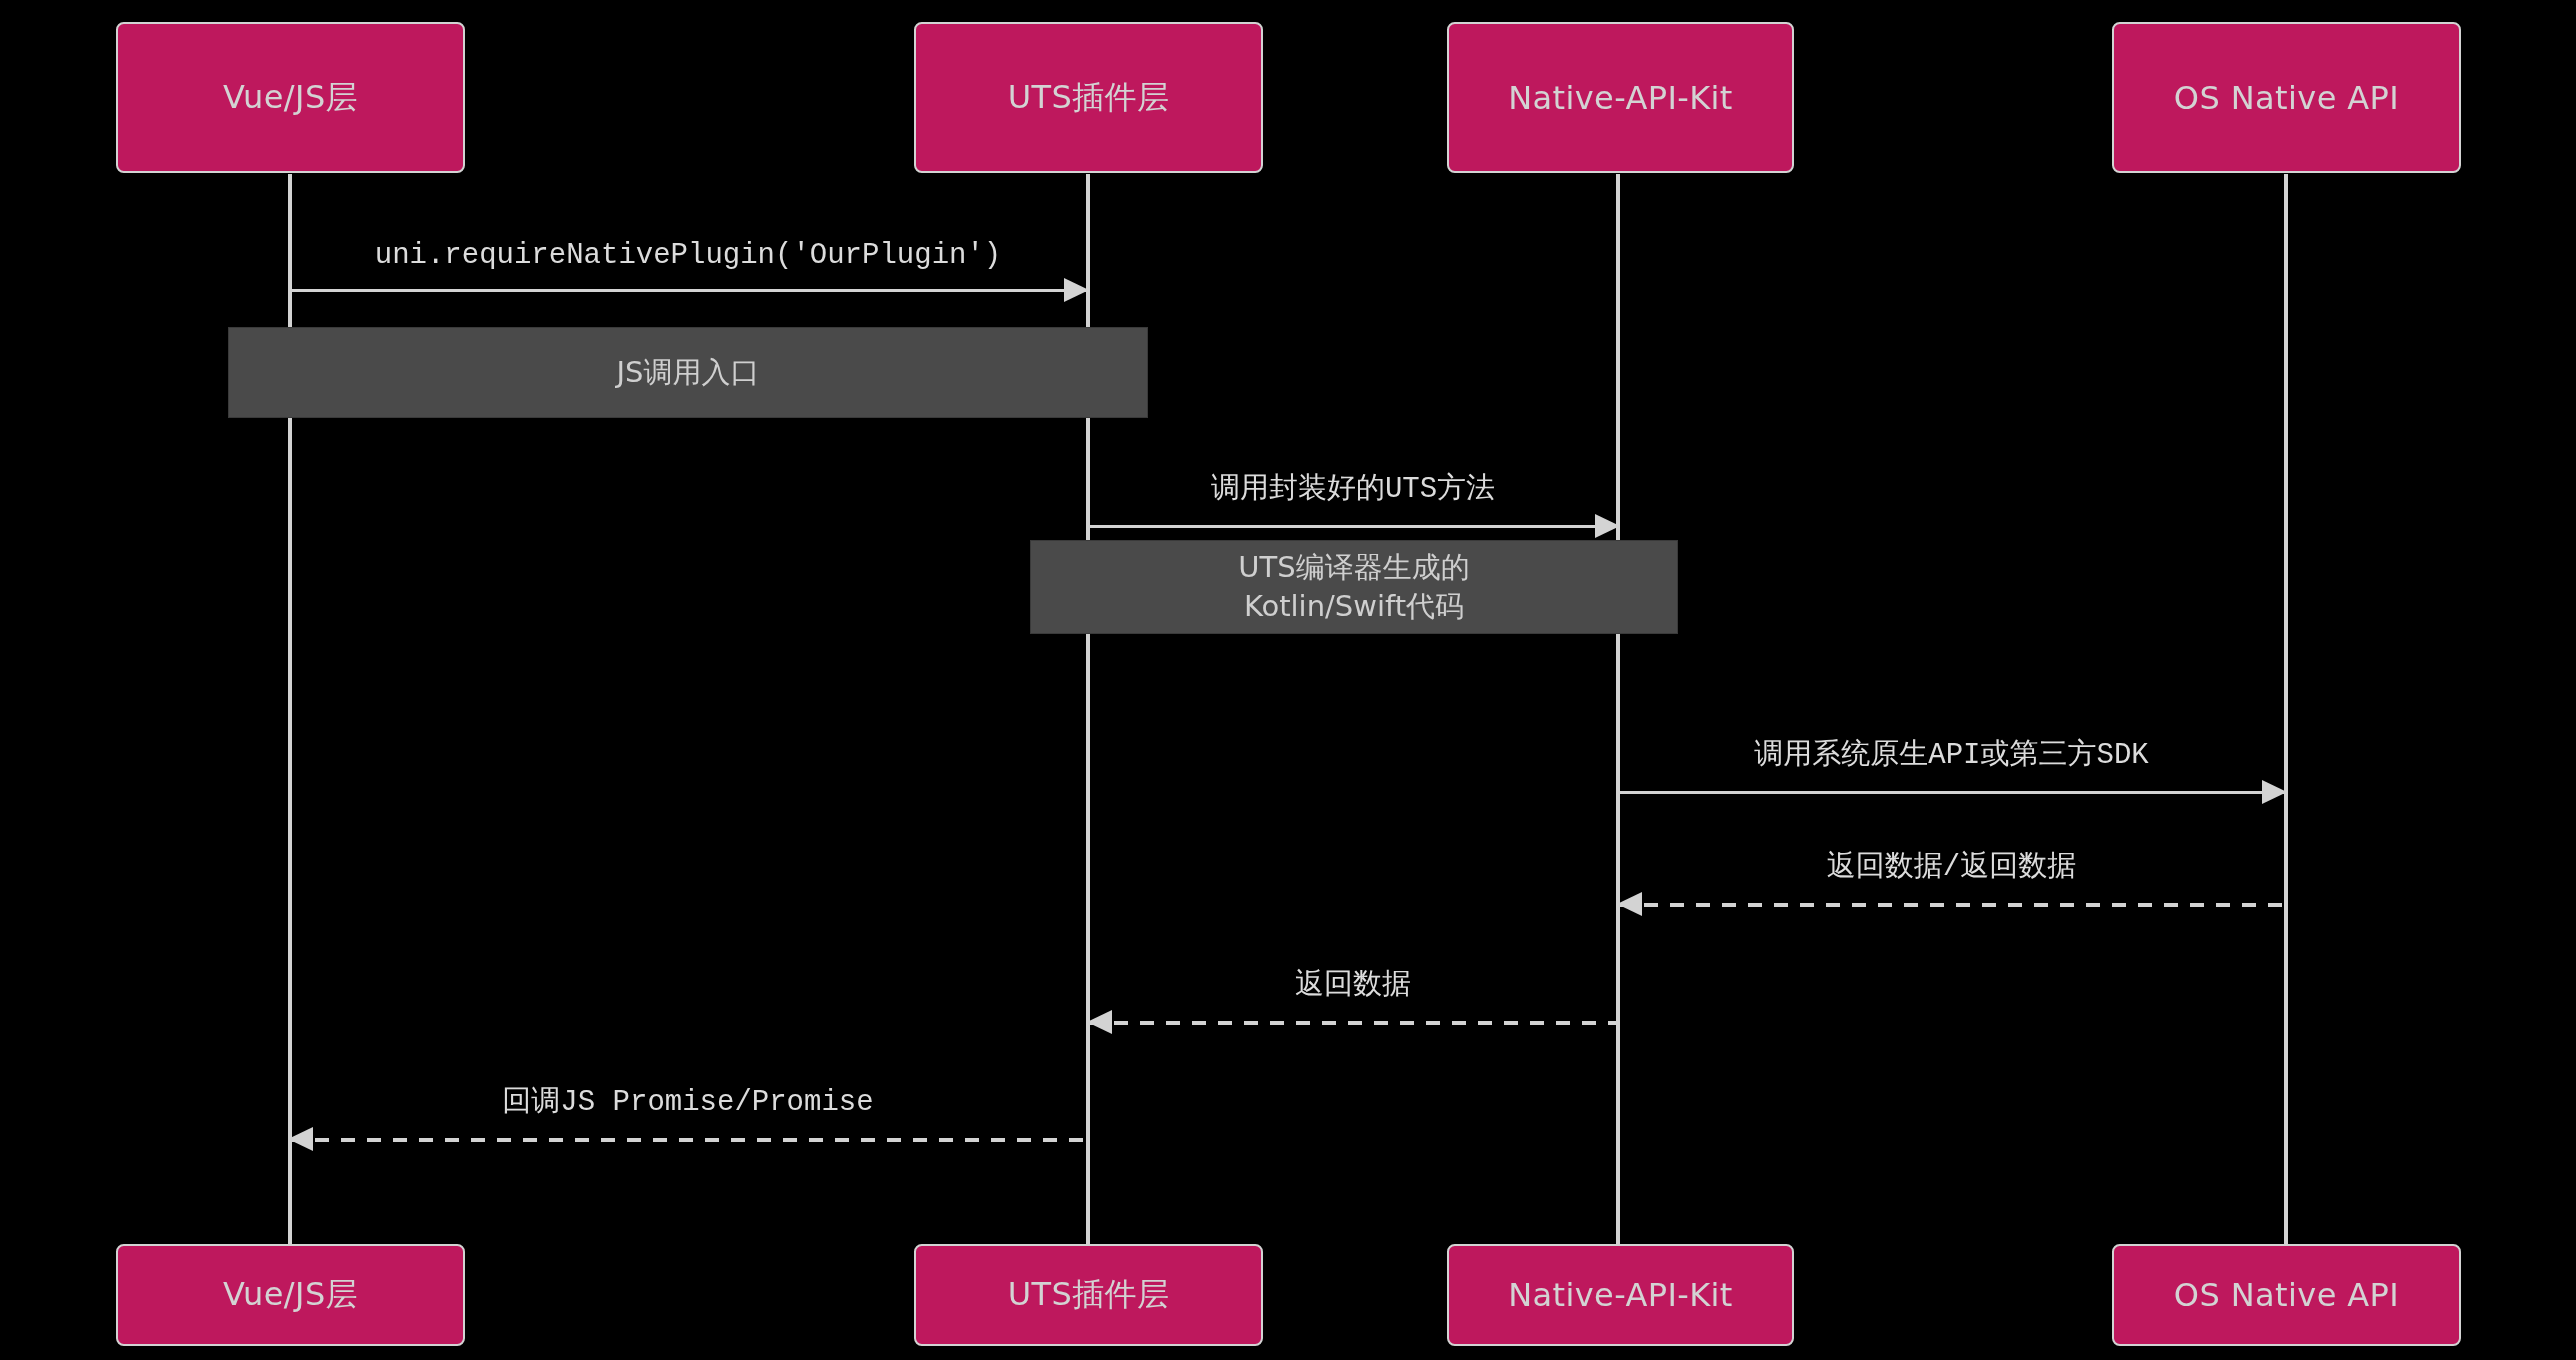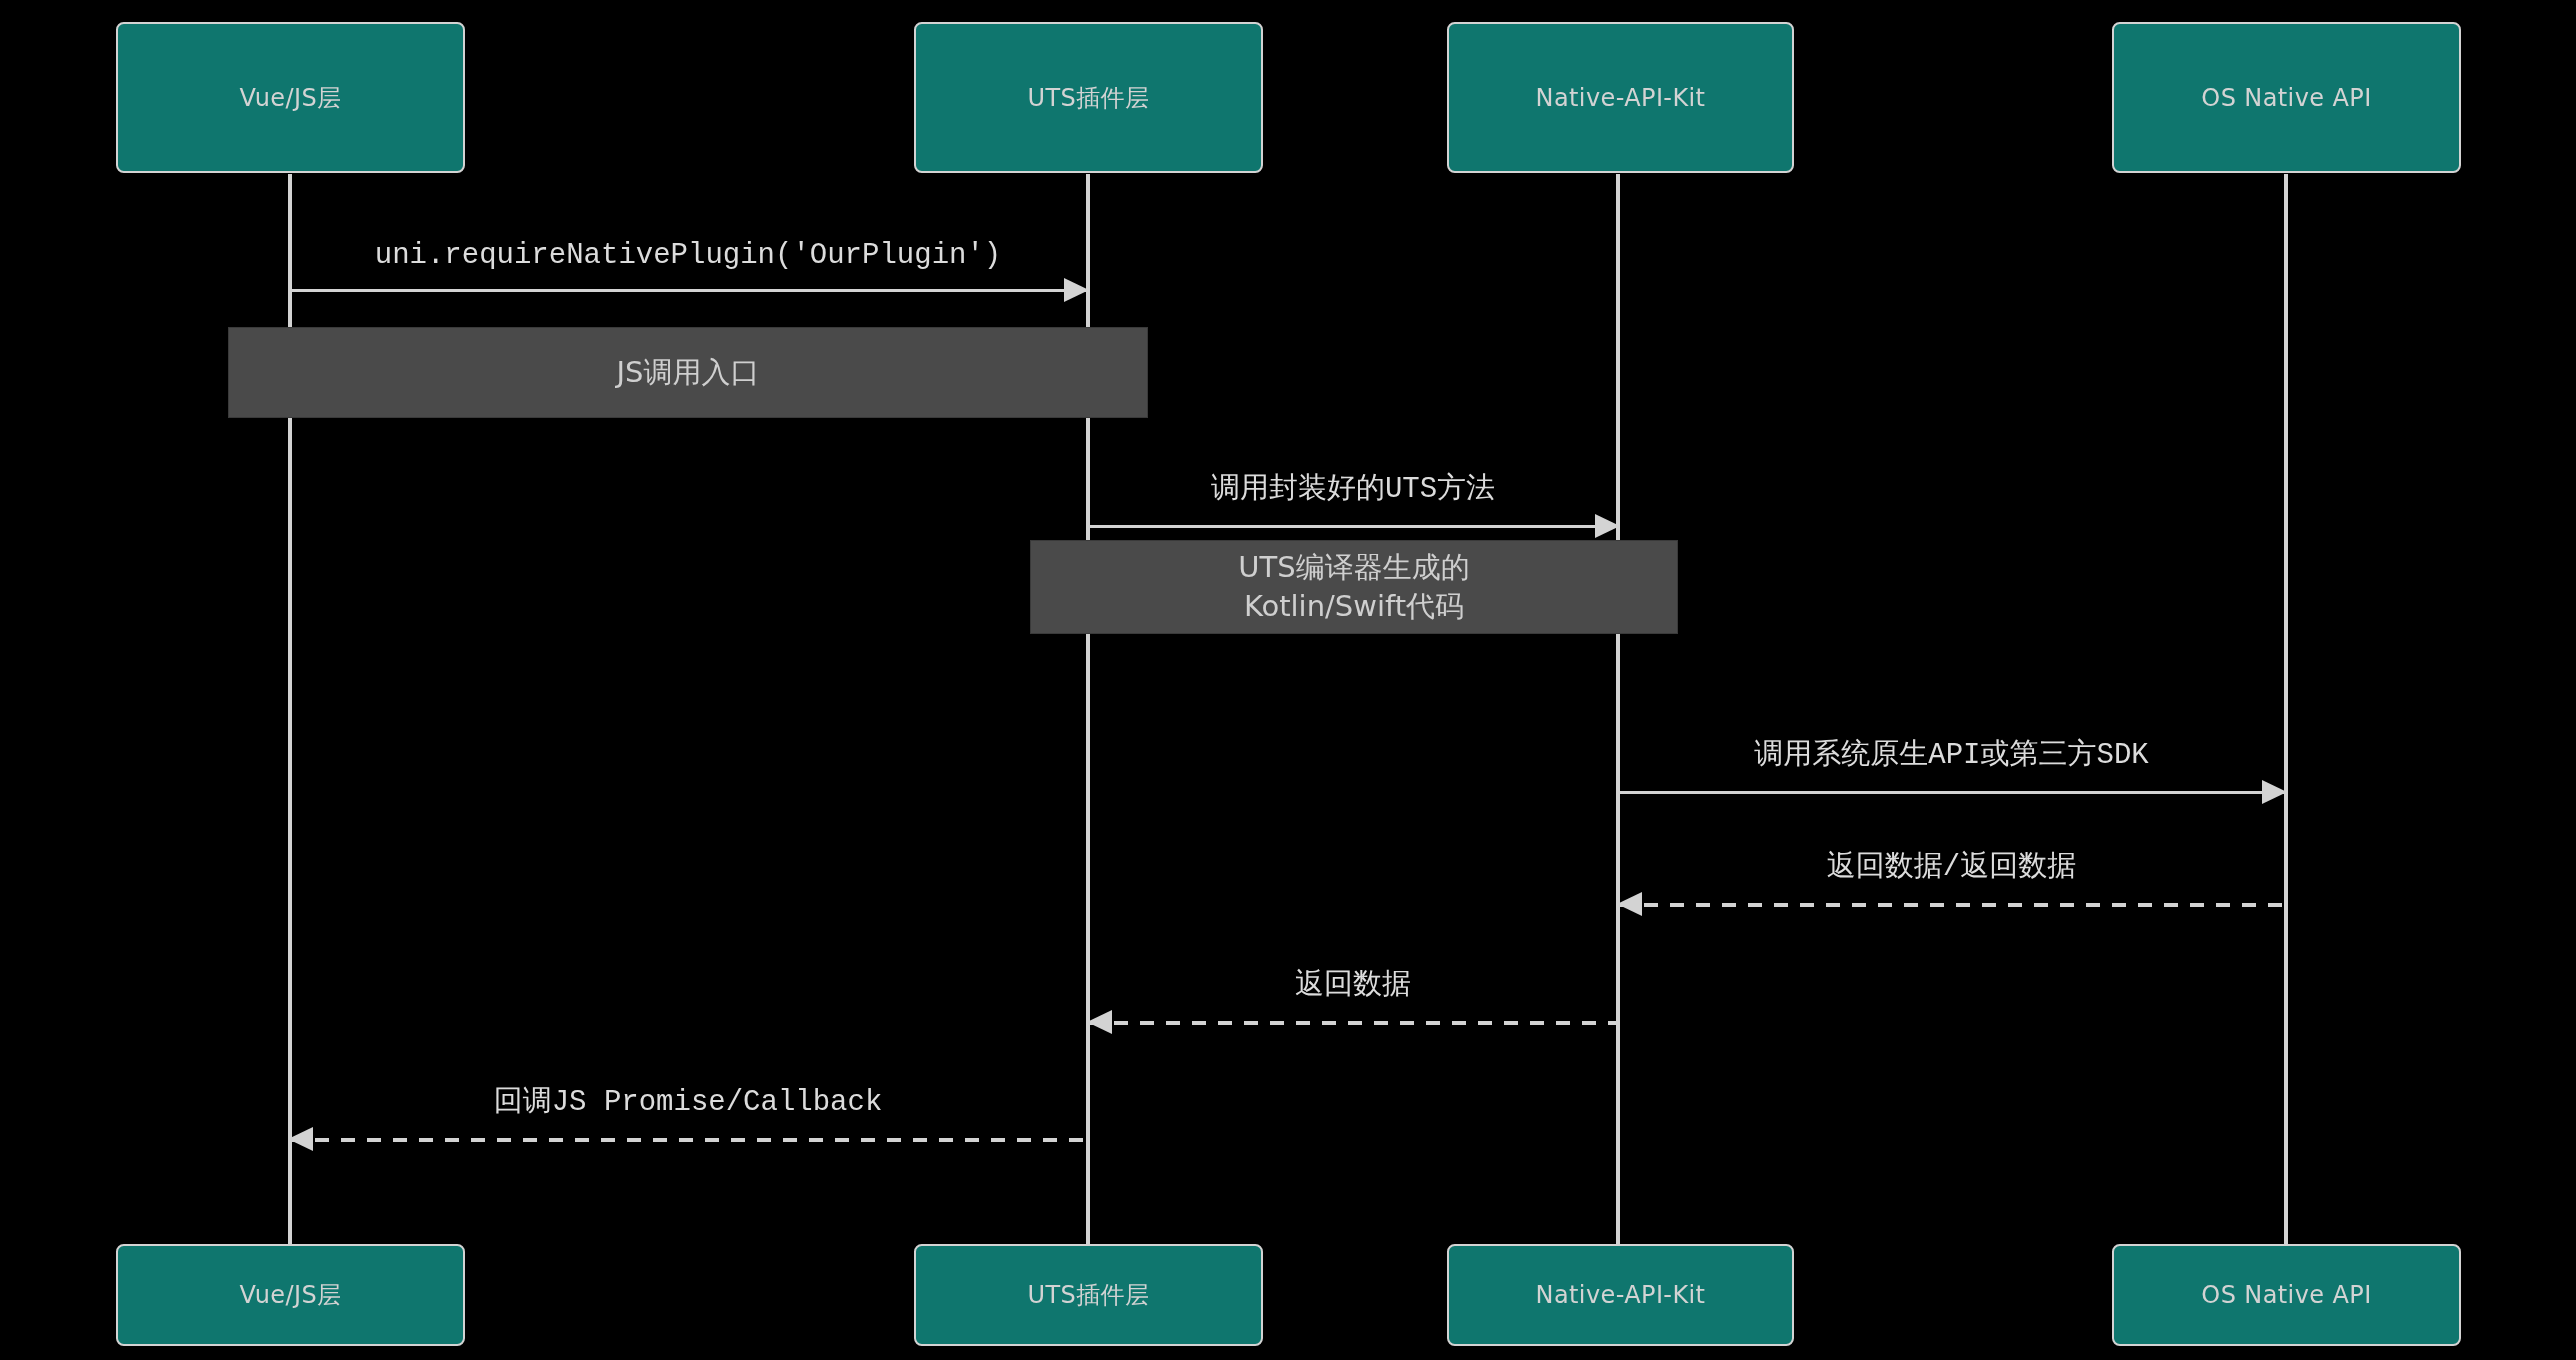--- a/index.html
+++ b/index.html
@@ -4,26 +4,26 @@
 <style>
   html,body{margin:0;padding:0;background:#000;}
   body{width:2576px;height:1361px;overflow:hidden;font-family:"DejaVu Sans","Liberation Sans",sans-serif;}
   #canvas{position:relative;width:2576px;height:1361px;background:#000000;}
 
   .lifeline{position:absolute;width:3.9px;background:#d3d3d3;}
 
   .participant{
     position:absolute;
     box-sizing:border-box;
-    background:#0f766e;
+    background:#be185d;
     border:2.3px solid #d3d3d3;
     border-radius:7.7px;
     display:flex;align-items:center;justify-content:center;
     color:#d3d3d3;
-    font-size:24px;
+    font-size:32px;
     letter-spacing:0.4px;
     white-space:nowrap;
   }
 
   .note{
     position:absolute;
     box-sizing:border-box;
     background:#4a4a4a;
     border:1.5px solid #3a3a3a;
     display:flex;align-items:center;justify-content:center;
@@ -127,21 +127,21 @@
         <div class="label">返回数据/返回数据</div>
       </div>
       <div class="msg left dashed" style="left: 1088px; top: 1021px; width: 530px;">
         <div class="line"></div>
         <div class="head"></div>
         <div class="label">返回数据</div>
       </div>
       <div class="msg left dashed" style="left: 289px; top: 1138px; width: 798px;">
         <div class="line"></div>
         <div class="head"></div>
-        <div class="label">回调JS Promise/Callback</div>
+        <div class="label">回调JS Promise/Promise</div>
       </div>
     </div>
   <div id="footers">
       <div class="participant" style="left: 116px; top: 1244px; width: 349px; height: 102px;">
         <span>Vue/JS层</span>
       </div>
       <div class="participant" style="left: 914px; top: 1244px; width: 349px; height: 102px;">
         <span>UTS插件层</span>
       </div>
       <div class="participant" style="left: 1447px; top: 1244px; width: 347px; height: 102px;">

